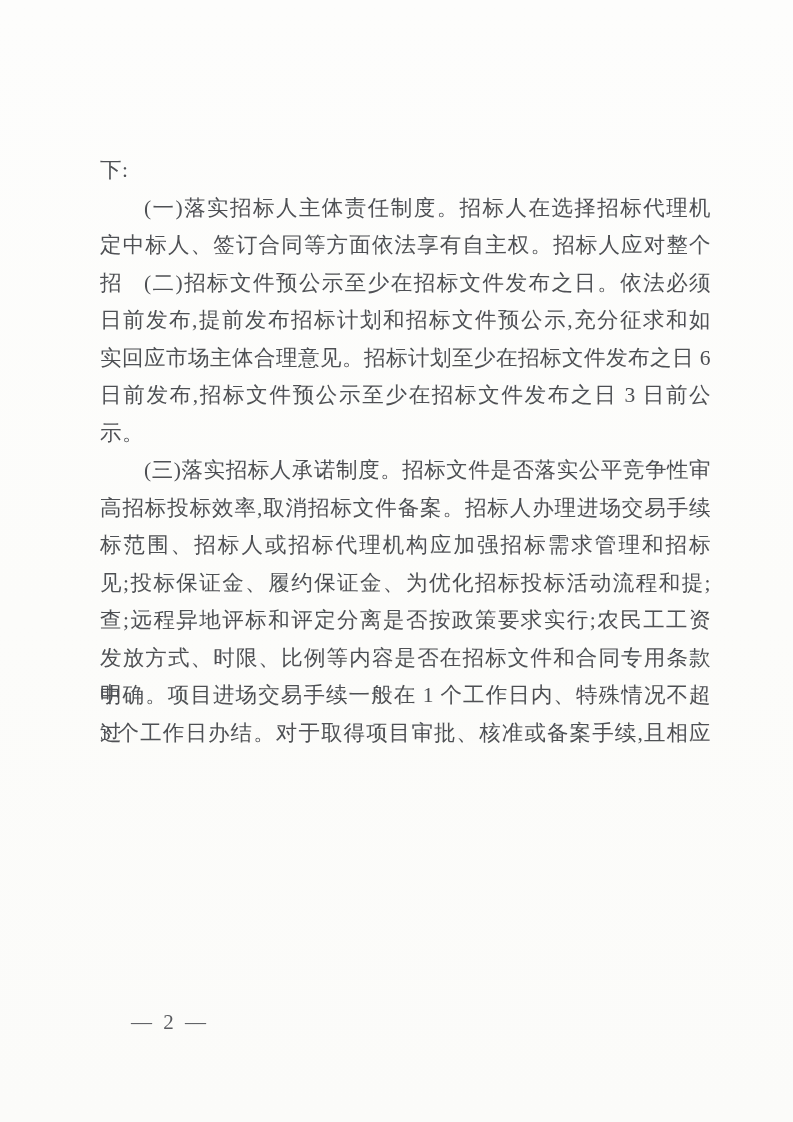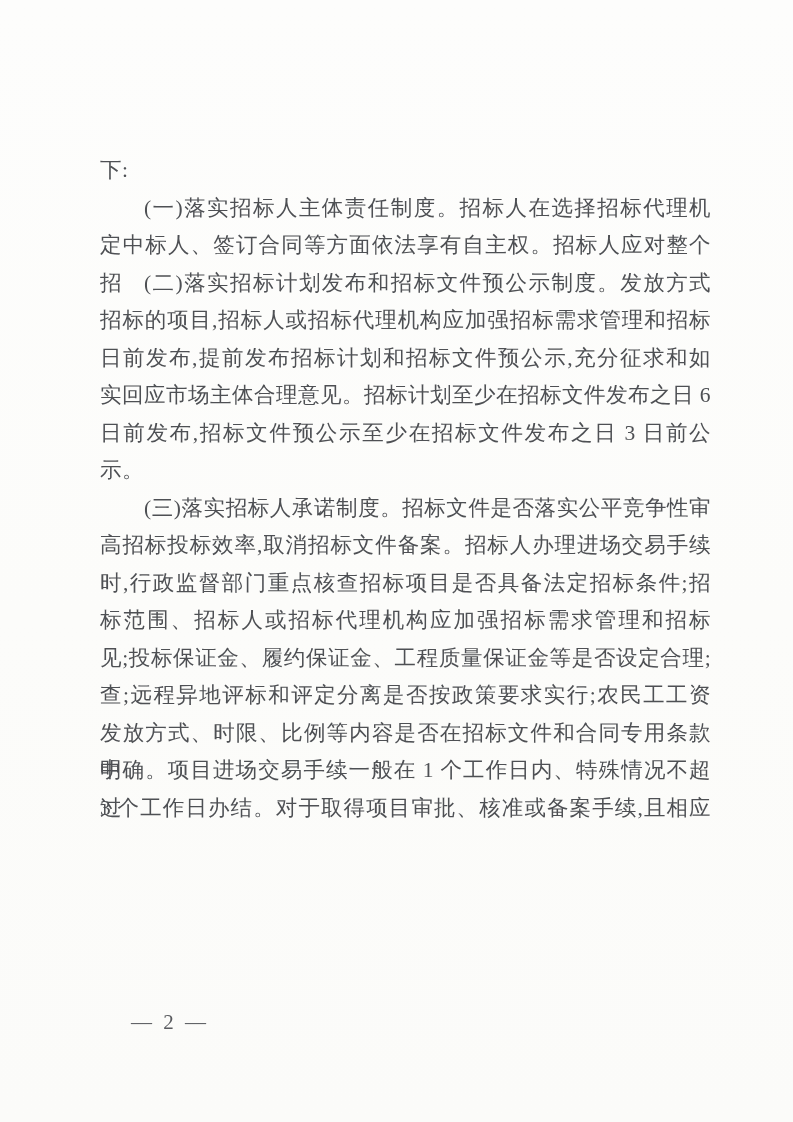--- a/index.html
+++ b/index.html
@@ -60,32 +60,30 @@
 
 <div class="page">
 
   <div class="text-block">
 
     <div class="line">下:</div>
 
     <div class="line j ind">(一)落实招标人主体责任制度。招标人在选择招标代理机</div>
     <div class="line j">定中标人、签订合同等方面依法享有自主权。招标人应对整个招</div>
 
-    <div class="line j ind">(二)落实招标计划发布和招标文件预公示制度。发放方式</div>
-    <div class="line j">招标的项目,招标人或招标代理机构应加强招标需求管理和招标</div>
+    <div class="line j ind">(二)招标文件预公示至少在招标文件发布之日。依法必须</div>
     <div class="line j">日前发布,提前发布招标计划和招标文件预公示,充分征求和如</div>
     <div class="line j">实回应市场主体合理意见。招标计划至少在招标文件发布之日 6</div>
     <div class="line j">日前发布,招标文件预公示至少在招标文件发布之日 3 日前公</div>
     <div class="line">示。</div>
 
     <div class="line j ind">(三)落实招标人承诺制度。招标文件是否落实公平竞争性审</div>
     <div class="line j">高招标投标效率,取消招标文件备案。招标人办理进场交易手续</div>
-    <div class="line j">时,行政监督部门重点核查招标项目是否具备法定招标条件;招</div>
     <div class="line j">标范围、招标人或招标代理机构应加强招标需求管理和招标</div>
-    <div class="line j">见;投标保证金、履约保证金、工程质量保证金等是否设定合理;</div>
+    <div class="line j">见;投标保证金、履约保证金、为优化招标投标活动流程和提;</div>
     <div class="line j">查;远程异地评标和评定分离是否按政策要求实行;农民工工资</div>
     <div class="line j">发放方式、时限、比例等内容是否在招标文件和合同专用条款中</div>
     <div class="line j">明确。项目进场交易手续一般在 1 个工作日内、特殊情况不超过</div>
     <div class="line j">3 个工作日办结。对于取得项目审批、核准或备案手续,且相应</div>
 
   </div>
 
   <div class="footer">— 2 —</div>
 
 </div>

